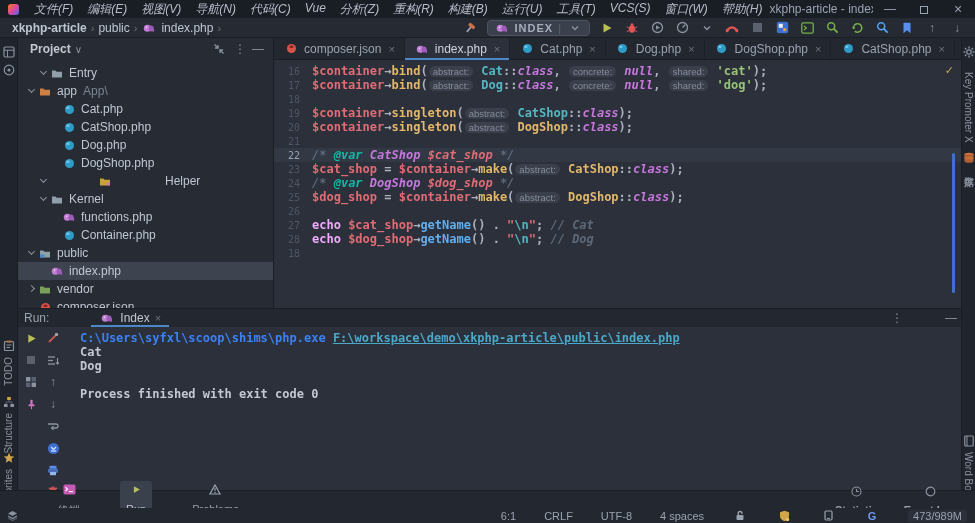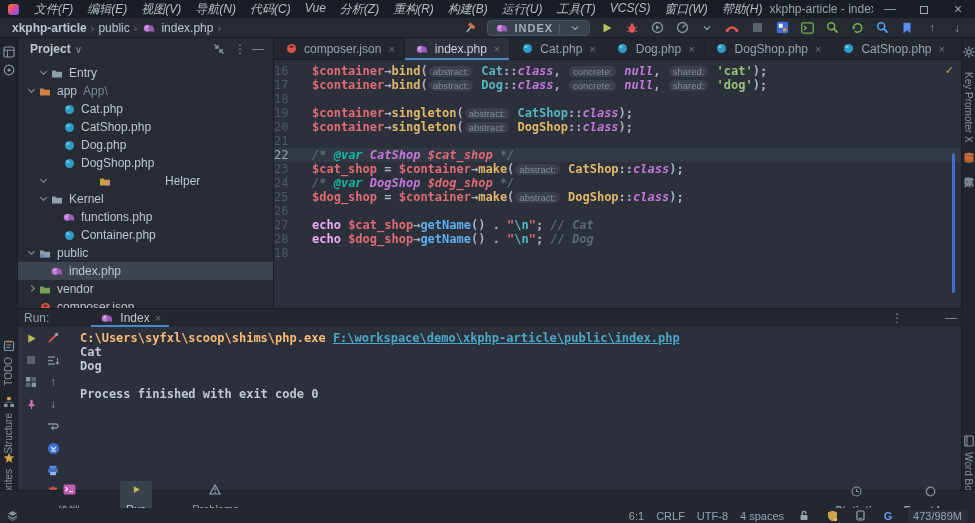--- a/index.html
+++ b/index.html
@@ -71,21 +71,21 @@
   .tabs { height:22px; background:#23272f; display:flex; align-items:stretch; border-bottom:1px solid #1a1d23;}
   .tab { display:flex; align-items:center; gap:5px; padding:0 9px; font-size:12px; color:#9aa3b0;
     border-right:1px solid #1d2128; position:relative; }
   .tab.active { background:#2b303a; color:#ced4dc; }
   .tab.active::after { content:""; position:absolute; left:0; right:0; bottom:-1px; height:2px; background:#4a88c7;}
   .tab .x { color:#6b7280; font-size:11px; margin-left:2px; }
   .code { position:relative; padding-top:4px; font-family:"DejaVu Sans Mono", monospace; font-size:12px;
     font-weight:600; }
   .cl { height:14px; display:flex; align-items:center; white-space:pre; }
   .cl.current { background:#333845; }
-  .ln { width:38px; padding-right:12px; color:#4e5666; font-weight:normal; flex:none; font-size:12px;}
+  .ln { width:38px; text-align:right; padding-right:12px; color:#4e5666; font-weight:normal; flex:none; font-size:10px;}
   .cl.current .ln { color:#9aa5b5; }
   .ct { letter-spacing:0; }
   .t-v{color:#e06c75} .t-o{color:#abb2bf} .t-fy{color:#e2b86b} .t-fb{color:#61afef}
   .t-cc{color:#56b6c2} .t-kw{color:#c678dd;font-style:italic} .t-s{color:#98c379}
   .t-sq{color:#e06c75} .t-es{color:#56b6c2} .t-cm{color:#5d6878;font-style:italic}
   .t-dt{color:#14b8a6;font-style:italic;font-weight:bold} .t-dc{color:#c678dd;font-style:italic}
   .t-dv{color:#e06c75;font-style:italic} .t-k2{color:#f0abfc;}
   .t-h{ background:#3a3f4b; color:#868e9c; font-size:9.5px; border-radius:7px; padding:0px 4px;
     font-family:"Liberation Sans",sans-serif; font-weight:normal; font-style:normal; margin:0 1px; }
   .bluestrip { position:absolute; right:6px; top:115px; width:3px; height:140px; background:#3f6fd0; border-radius:2px;}
@@ -103,34 +103,34 @@
   .run-head .spring { flex:1; }
   .run-head .hicon { width:20px; display:flex; align-items:center; justify-content:center; color:#8b93a0;}
   .run-body { position:relative; height:164px; }
   .rcol { position:absolute; top:4px; display:flex; flex-direction:column; gap:8px; align-items:center; }
   .rcol1 { left:4px; width:18px; }
   .rcol2 { left:26px; width:18px; }
   .rcol .tbicon { width:14px; height:14px; }
   .console { position:absolute; left:62px; top:4px; right:8px;
     font-family:"DejaVu Sans Mono", monospace; font-size:12px; font-weight:600; line-height:14px; }
   .con-line { white-space:pre; }
-  .c-cmd { color:#fdba74; }
+  .c-cmd { color:#3b82f6; }
   .c-link { color:#4ba8c9; text-decoration:underline; }
   .c-out { color:#c2c8d2; }
 
   
   .bottombar { position:absolute; left:0; top:490px; width:975px; height:18px; background:#23272f;
     border-top:1px solid #1a1d23; display:flex; align-items:center; font-size:11px; color:#9aa3b0; }
   .bb-item { display:flex; align-items:center; gap:5px; padding:1px 6px; border-radius:3px; white-space:nowrap;flex-direction:column;}
   .bb-item.active { background:#3a404c; color:#c2c8d2; }
   .bb-right { margin-left:auto; display:flex; gap:14px; padding-right:12px;font-weight:bold; }
   .statusbar { position:absolute; left:0; top:508px; width:975px; height:15px; background:#23272f;
     display:flex; align-items:center; font-size:11px; color:#9aa3b0; }
   .sb-left { padding-left:4px; display:flex; align-items:center; }
-  .sb-right { margin-left:auto; display:flex; align-items:center; gap:12px; padding-right:8px; }
+  .sb-right { margin-left:auto; display:flex; align-items:center; gap:28px; padding-right:8px; }
   .sb-item { white-space:nowrap; }
   .mem { background:#2b303a; padding:0 5px; border-radius:2px; }
   svg { display:block; }
 </style>
 </head>
 <body>
 
 <div class="titlebar">
   <span class="logo"></span>
   <nav class="menubar" id="menubar">

